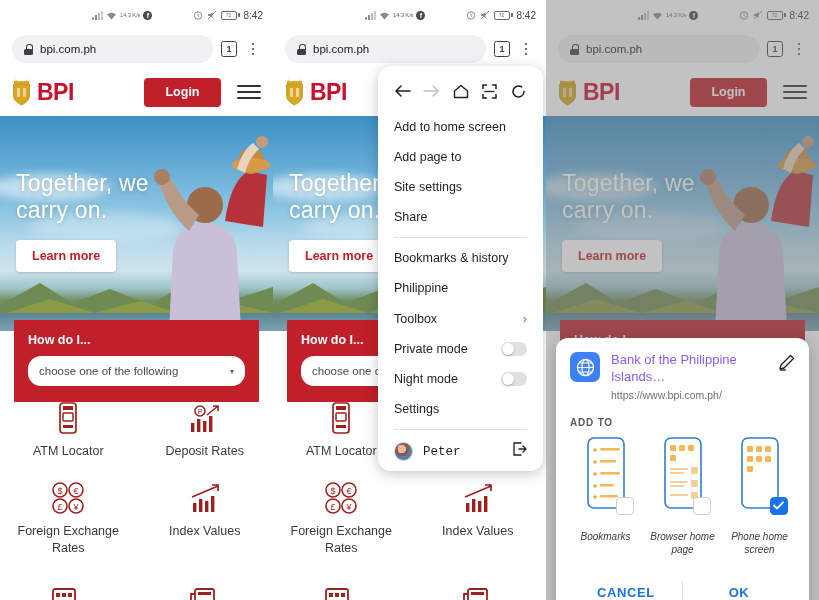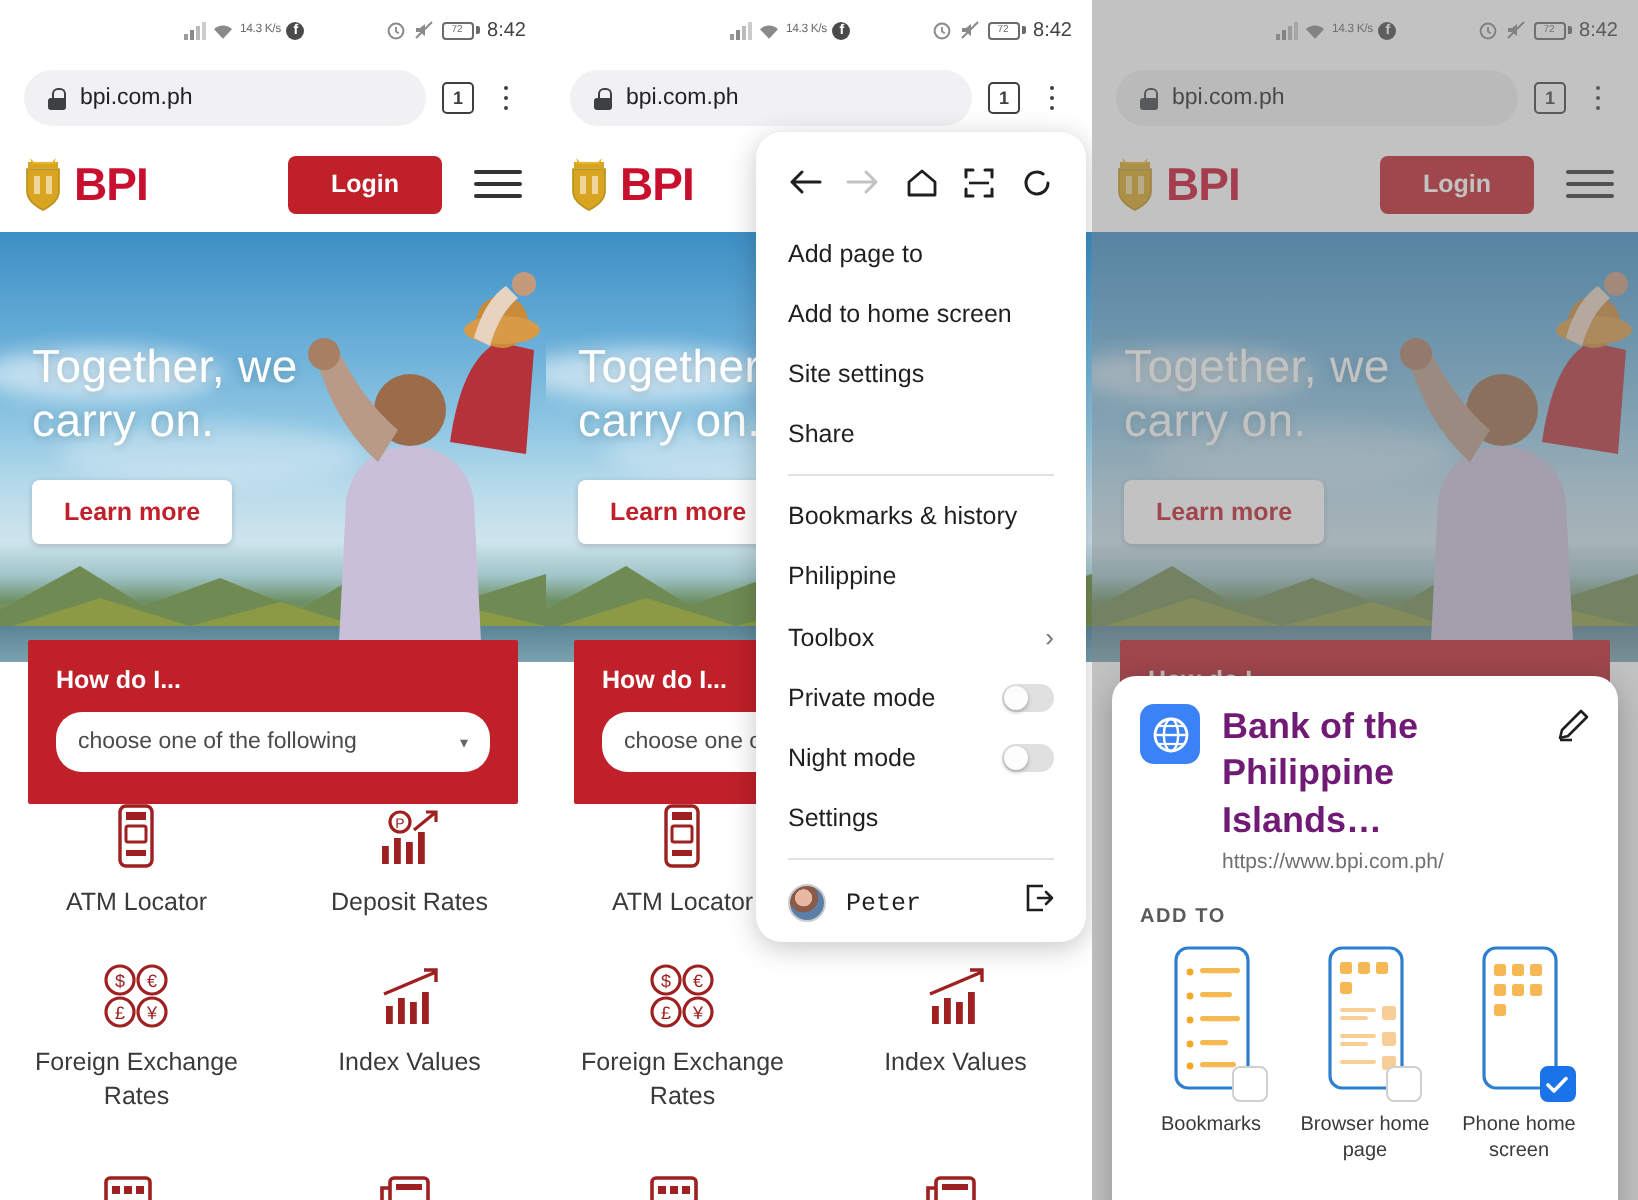--- a/index.html
+++ b/index.html
@@ -153,28 +153,28 @@
   .dialog {
     position:absolute; left: 10px; right: 10px; top: 338px; bottom: -30px;
     background:#fff; border-radius: 12px; box-shadow: 0 4px 16px rgba(0,0,0,.25);
     z-index: 25; padding: 14px 14px 0;
   }
   .dlg-head { display:flex; align-items:flex-start; gap:11px; }
   .globe {
     width:30px;height:30px;border-radius:7px;background:#3b82f6;flex:0 0 auto;
     display:flex;align-items:center;justify-content:center;
   }
-  .dlg-title { font-size:18px; color:#701a75; font-weight:700; line-height:1.3; }
+  .dlg-title { font-size:13px; color:#8b5cf6; font-weight:400; line-height:1.3; }
   .dlg-url { font-size:10.5px; color:#707070; margin-top:3px; }
   .pencil { margin-left:auto; flex:0 0 auto; padding-top:2px;}
   .addto { font-size: 10px; color:#5a5a5a; letter-spacing:.8px; margin: 16px 0 9px; font-weight:600;}
   .opts { display:flex; justify-content:space-between; gap:6px; }
   .opt { width: 74px; display:flex; flex-direction:column; align-items:center; cursor:pointer;}
   .opt .thumbwrap { position:relative; width: 46px; height: 75px; }
-  .opt .olbl { font-size:10px; color:#3a3a3a; text-align:center; margin-top:8px; line-height:1.3;}
+  .opt .olbl { font-size:10px; color:#3a3a3a; text-align:center; margin-top:18px; line-height:1.3;font-style:italic;}
   .chk {
     position:absolute; right:-5px; bottom:-3px; width:18px;height:18px;border-radius:4px;
     background:#fff; border:1.4px solid #cfcfcf;
   }
   .chk.on { background:#1a73e8; border-color:#1a73e8; display:flex;align-items:center;justify-content:center;}
   .dlg-actions { display:flex; align-items:center; margin-top: 16px; border-top:0; }
   .dlg-btn {
     flex:1; text-align:center; color:#1a73e8; font-size:13px; font-weight:700; letter-spacing:.6px;
     padding: 13px 0; background:none; border:none; cursor:pointer; font-family:"Liberation Sans",sans-serif;
   }
@@ -550,24 +550,24 @@
               </svg>
           </span>
           <span class="nv">
             <svg width="15" height="15" viewBox="0 0 15 15">
                 <path d="M13 7.5a5.5 5.5 0 1 1-2.4-4.55" stroke="#1f1f1f" stroke-width="1.5" fill="none" stroke-linecap="round"></path>
               </svg>
           </span>
         </div>
 
         <div class="menu-item">
+          <span>Add to home screen</span>
+        </div>
+        <div class="menu-item">
           <span>Add page to</span>
-        </div>
-        <div class="menu-item">
-          <span>Add to home screen</span>
         </div>
         <div class="menu-item">
           <span>Site settings</span>
         </div>
         <div class="menu-item">
           <span>Share</span>
         </div>
 
         <div class="menu-sep"></div>
 

